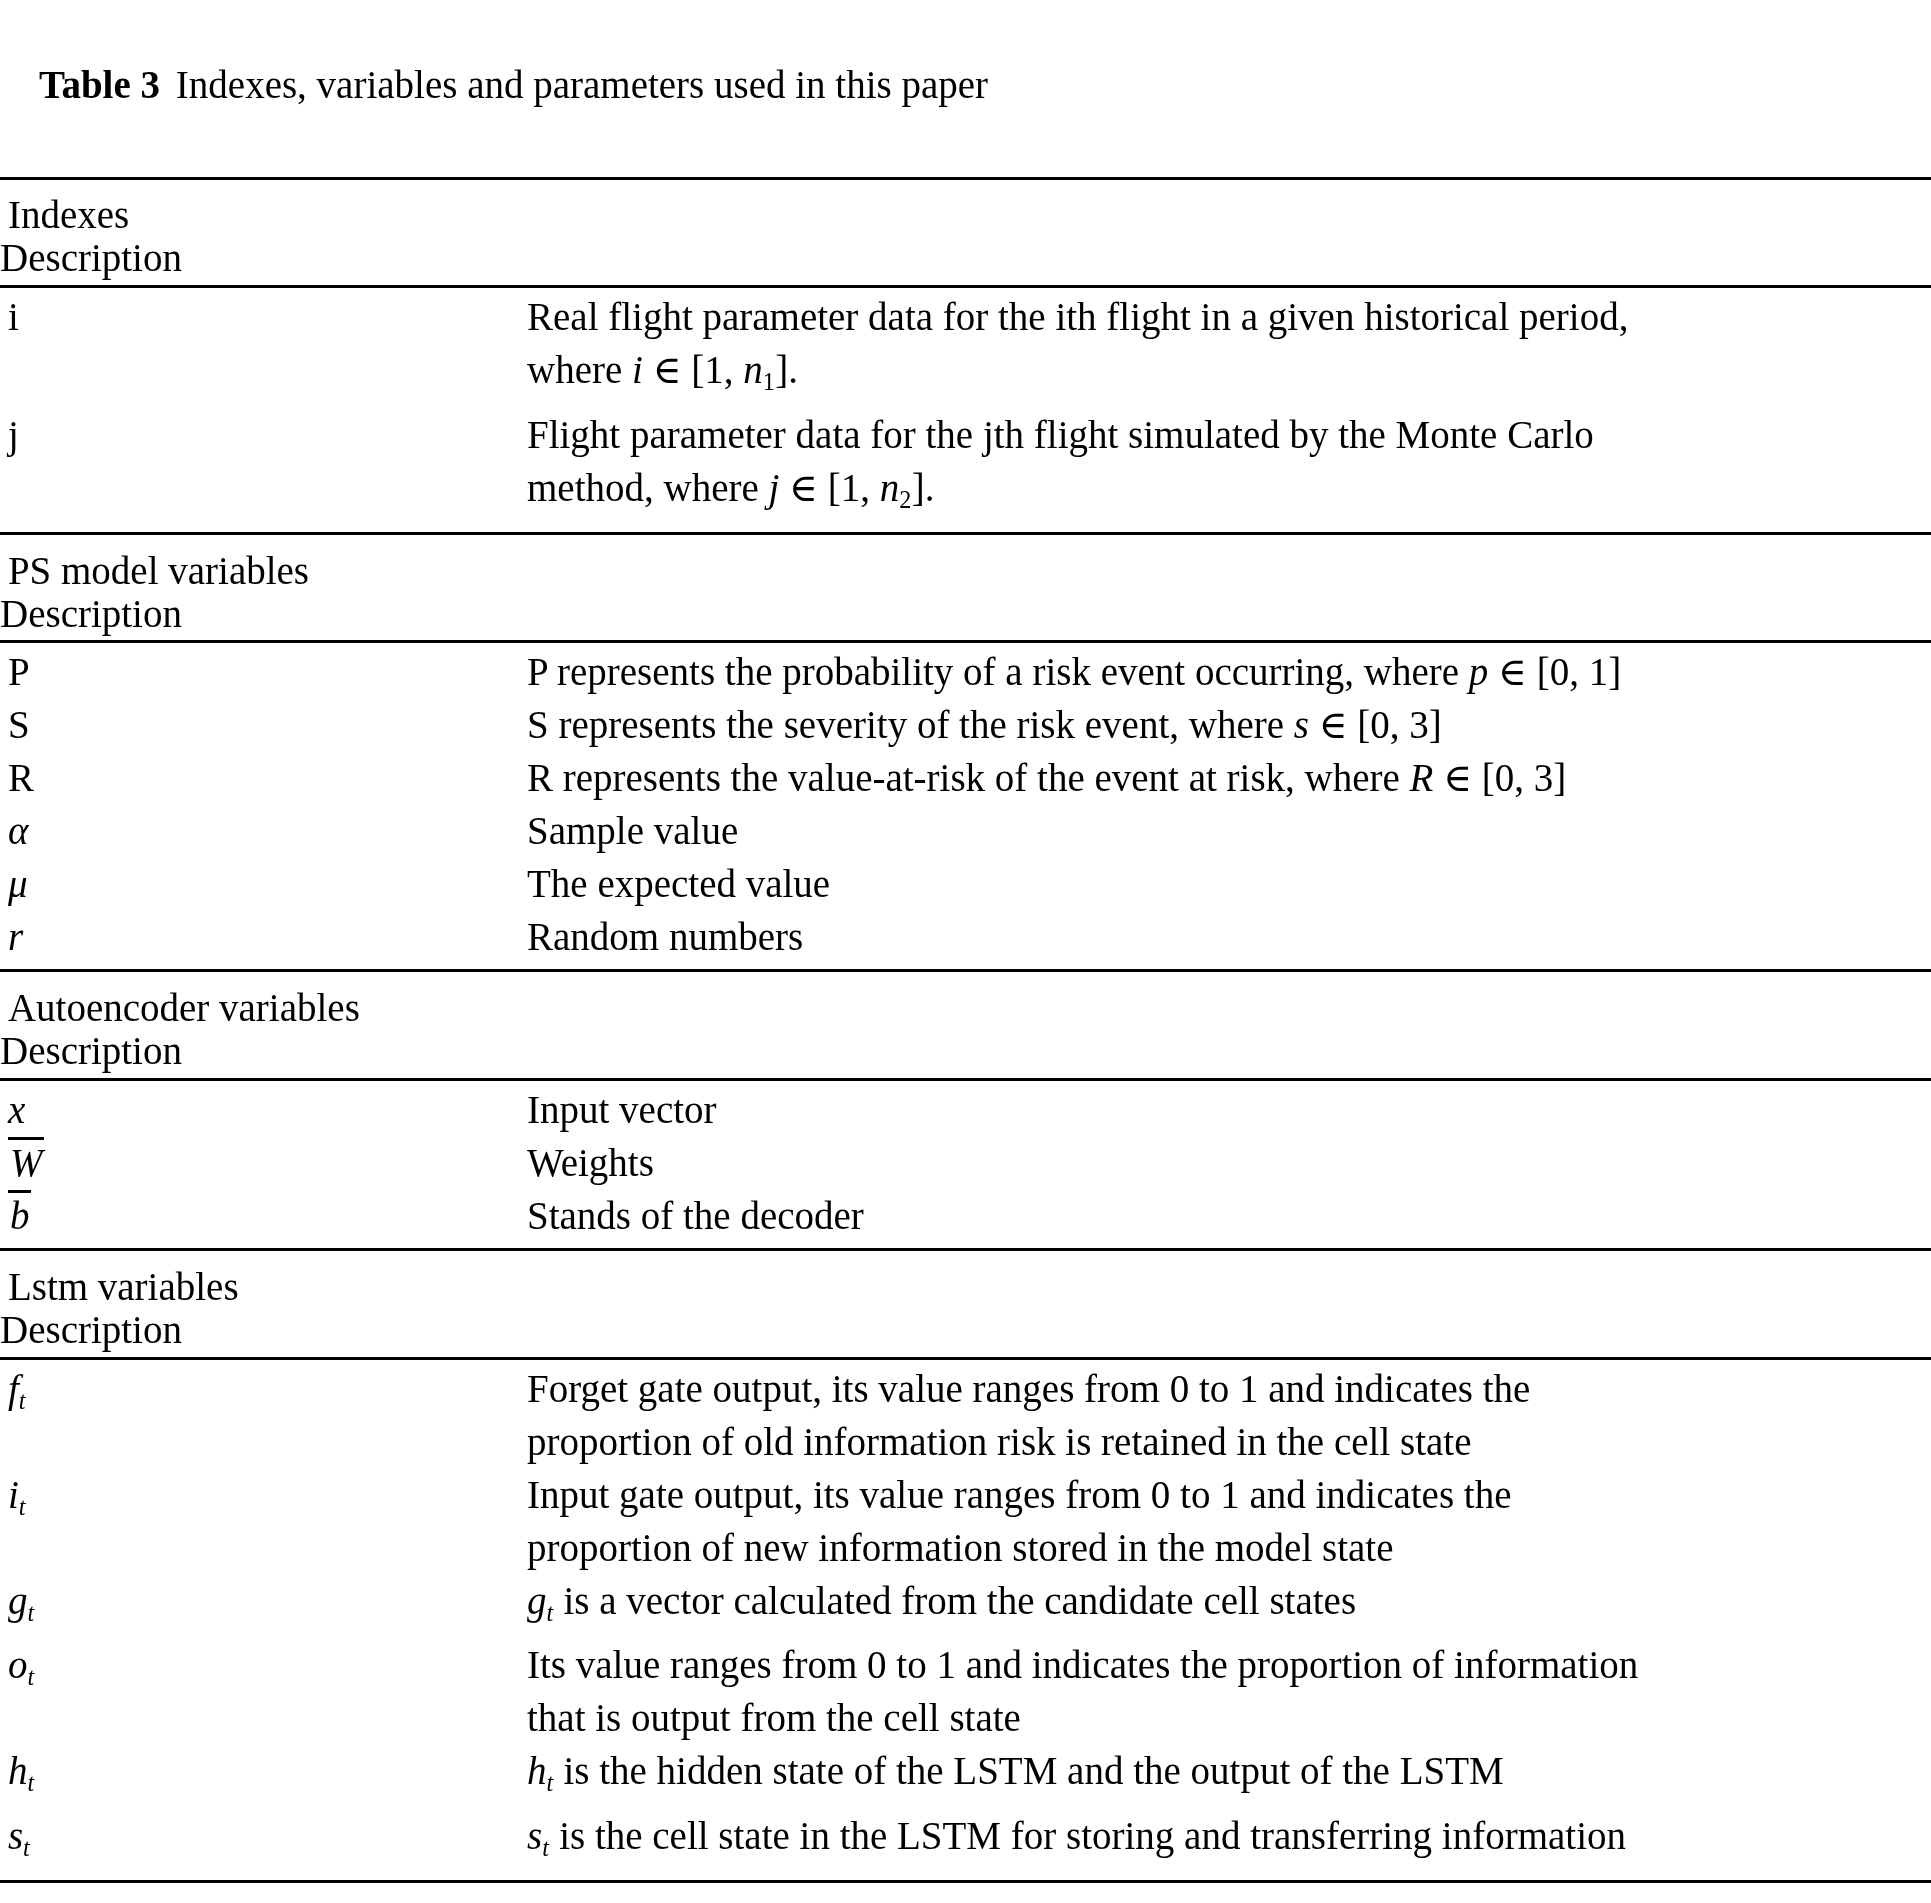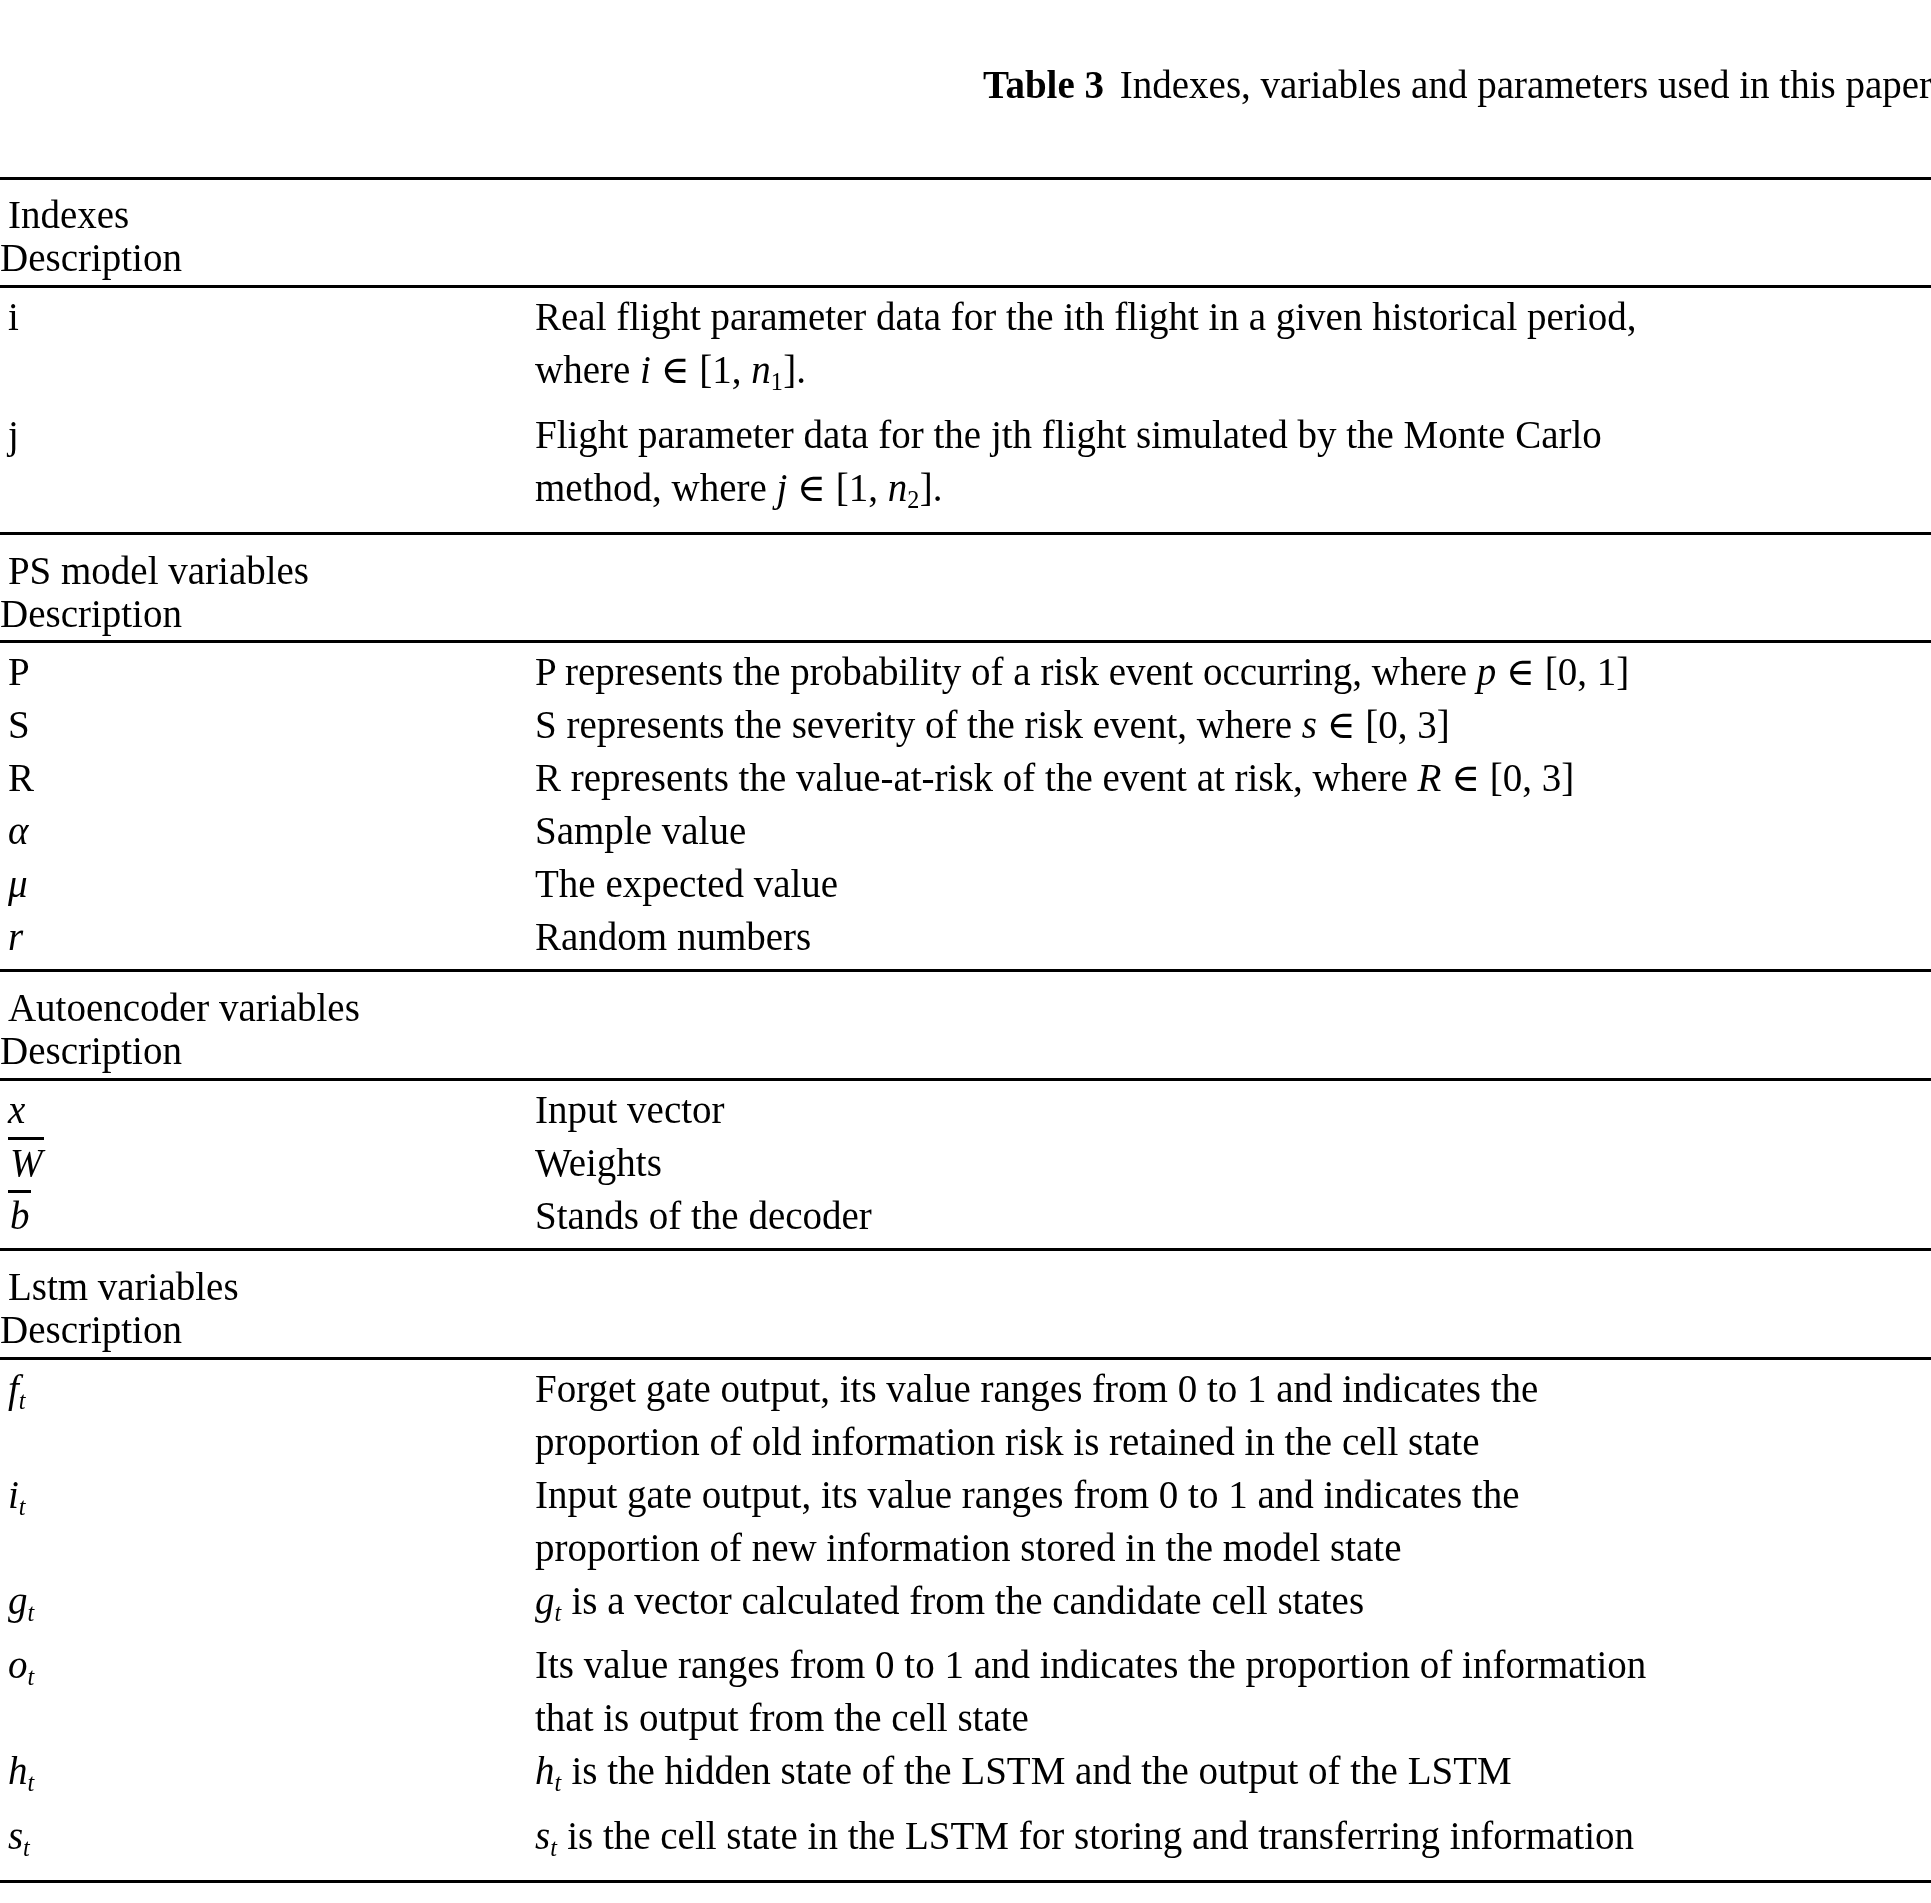--- a/index.html
+++ b/index.html
@@ -9,21 +9,21 @@
     color: #000000;
     width: 1932px;
     height: 1903px;
     overflow: hidden;
     font-family: "Liberation Serif", "DejaVu Serif", serif;
     font-size: 39px;
   }
   .page { width: 1932px; }
 
   .title {
-    text-align: right;
+    text-align: left;
     margin-top: 7.9px;
     line-height: 51px;
     white-space: pre;
   }
   .title .cap-label { font-weight: bold; margin-right: 15.8px; }
 
   .table {
     margin-top: 15.8px;
     border-bottom: 3.9px solid #000;
   }
@@ -50,21 +50,21 @@
   .row { display: flex; }
   .sym {
     width: 527px;
     flex: 0 0 auto;
     box-sizing: border-box;
     padding-left: 7.9px;
     line-height: 53px;
     white-space: pre;
   }
   .desc { flex: 1 1 auto; line-height: 53px; overflow: hidden; }
-  .desc .line { white-space: pre; margin-left: 8px; }
+  .desc .line { white-space: pre; }
 
   .it { font-style: italic; }
   .sub {
     font-size: 0.62em;
     vertical-align: -0.28em;
     letter-spacing: 0.02em;
   }
   .over {
     display: inline-block;
     border-top: 3px solid #000;

